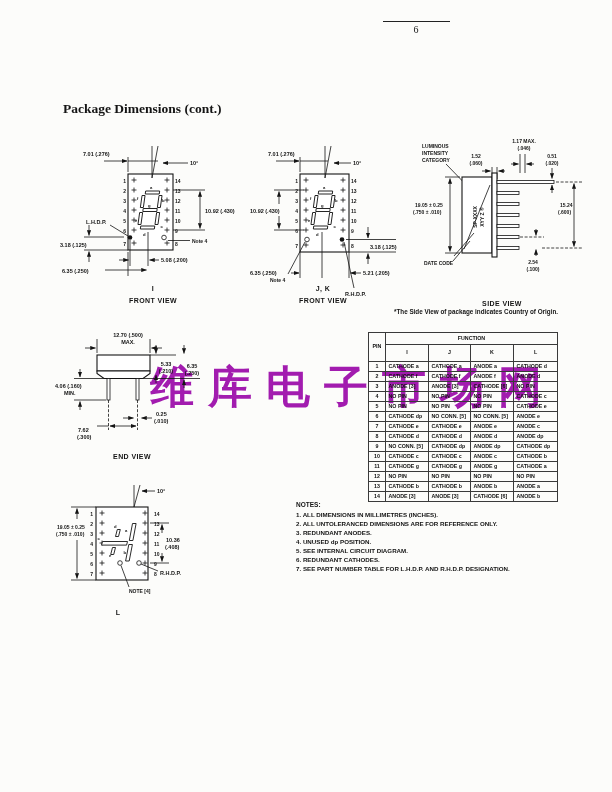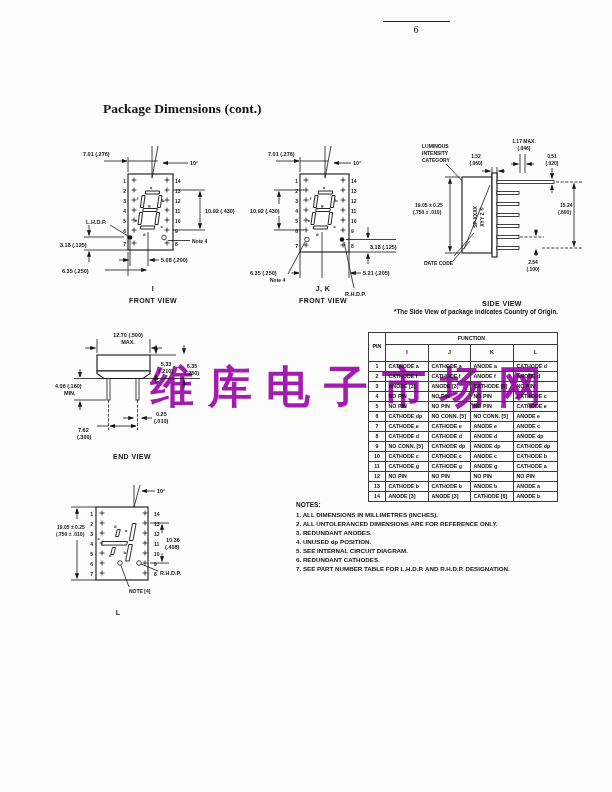--- a/index.html
+++ b/index.html
@@ -2,21 +2,21 @@
 <html><head>
 <meta charset="utf-8">
 <style>
   html,body{margin:0;padding:0;background:#9a9a9a;}
   .page{position:relative;width:612px;height:792px;background:#fcfcfa;color:#141414;
         font-family:"Liberation Sans",sans-serif;overflow:hidden;}
   .abs{position:absolute;}
   .pageno-rule{left:383px;top:21px;width:67px;border-top:1.5px solid #222;height:0;}
   .pageno{left:405px;top:24px;width:22px;text-align:center;font-family:"Liberation Serif",serif;
           font-size:10px;}
-  .doc-title{left:63px;top:101px;font-family:"Liberation Serif",serif;font-weight:700;font-size:13.5px;margin-left:40px;}
+  .doc-title{left:63px;top:101px;font-family:"Liberation Serif",serif;font-weight:700;font-size:13.5px;}
   .watermark{left:150px;top:358px;font-size:44px;font-weight:700;color:#a21caf;letter-spacing:14px;
              white-space:nowrap;z-index:0;font-family:"DejaVu Sans",sans-serif;}
   svg.diagram{position:absolute;z-index:1;overflow:visible;}
   svg text{font-family:"Liberation Sans",sans-serif;font-weight:700;fill:#141414;}
   .s42{font-size:4.2px;} .s5{font-size:5px;} .s55{font-size:5.5px;} .s7{font-size:7px;letter-spacing:.4px;}
   .ln{stroke:#141414;stroke-width:.8;fill:none;}
   .shp{stroke:#141414;stroke-width:1.1;fill:#fff;}
   .seg{stroke:#141414;stroke-width:.9;fill:#fff;}
   .dsh{stroke-dasharray:3 1.6;}
   .fill{fill:#141414;stroke:none;}

